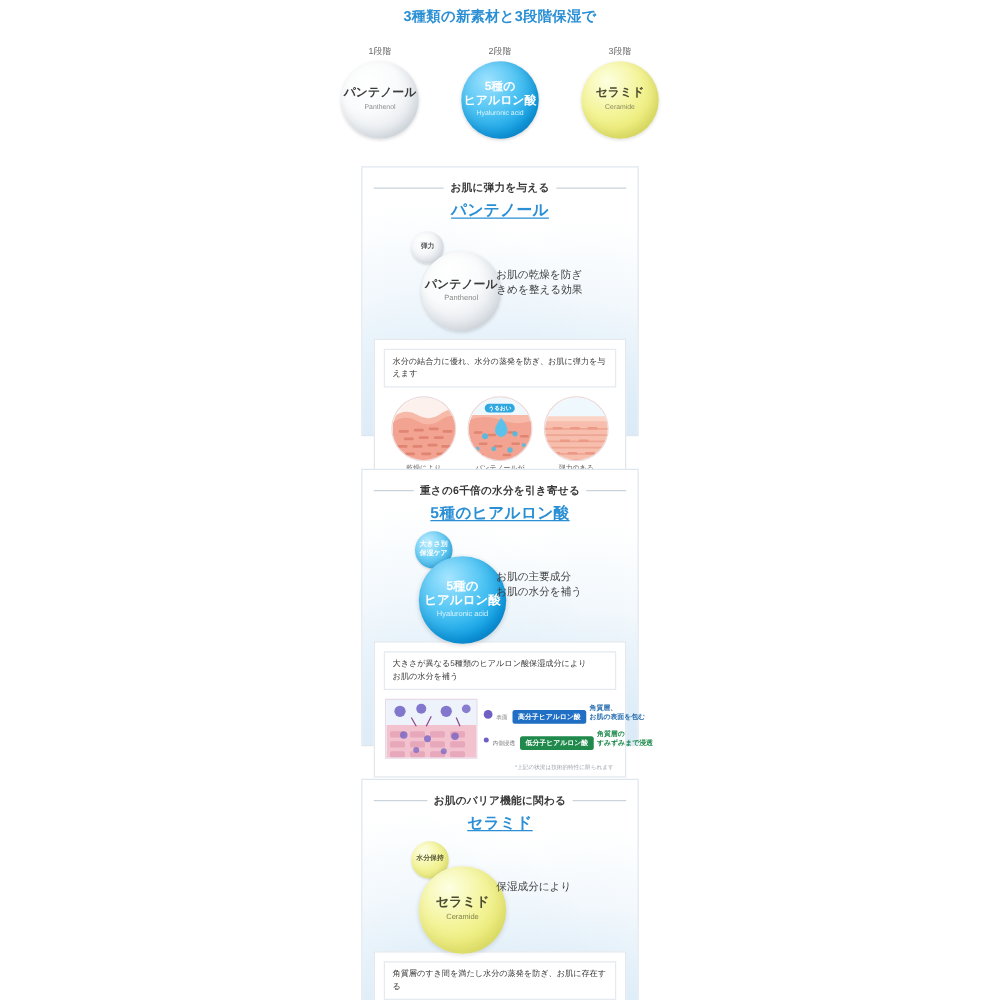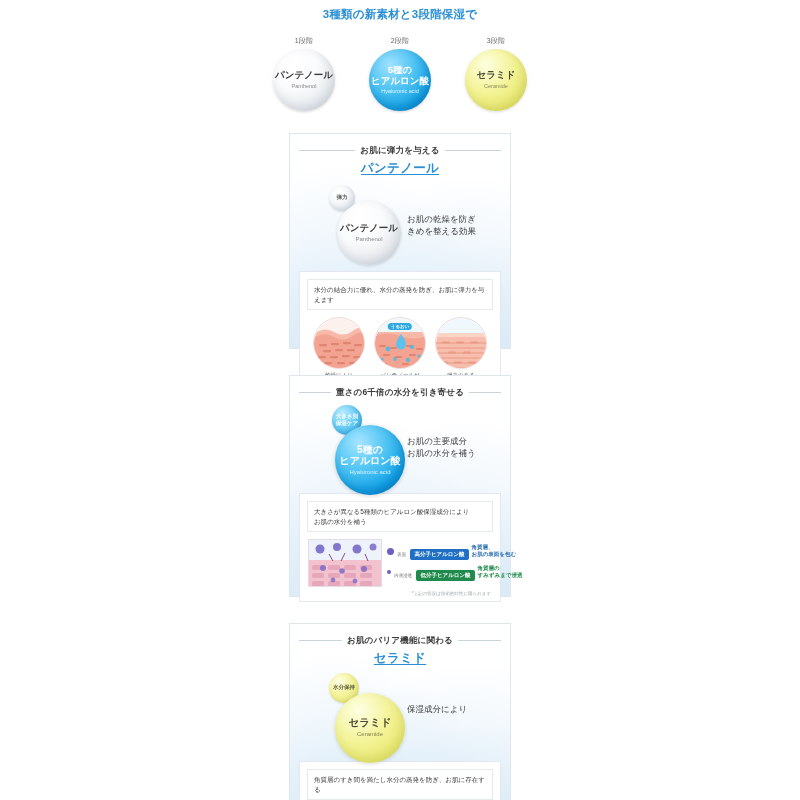--- a/index.html
+++ b/index.html
@@ -201,21 +201,21 @@
     left: 36px; top: 20px; width: 70px; height: 70px;
     background: radial-gradient(circle at 34% 25%, #fdffe2 0%, #f4f49c 42%, #ebeb74 74%, #dddd56 100%);
     box-shadow: 0 1px 4px rgba(0,0,0,.14), inset -3px -5px 10px rgba(175,175,75,.3);
     color: #4a4a2e;
   }
   .p3-ball .jp { font-size: 10.5px; }
   .p3-ball .en { font-size: 6px; color: #83834f; }
 
   .hero-note {
     position: absolute;
-    right: 8px;
+    right: 18px;
     top: 30px;
     width: 86px;
     font-size: 8.5px;
     line-height: 1.45;
     color: #3c3c3c;
   }
   .hero-note div { white-space: nowrap; }
 
   
   .detail {
@@ -503,20 +503,21 @@
     </div>
   </div>
 
   <div class="panel panel-p2">
 
     <div class="panel-head">
       <div class="rule"></div>
       <div class="head-text">重さの6千倍の水分を引き寄せる</div>
       <div class="rule"></div>
     </div>
+    <div class="panel-title">5種のヒアルロン酸</div>
 
     <div class="hero">
       <div class="mini-bubble p2-mini">
         <span>大きさ別</span>
         <span>保湿ケア</span>
       </div>
       <div class="big-ball p2-ball">
         <span class="jp">5種の</span>
         <span class="jp">ヒアルロン酸</span>
         <span class="en">Hyaluronic acid</span>

